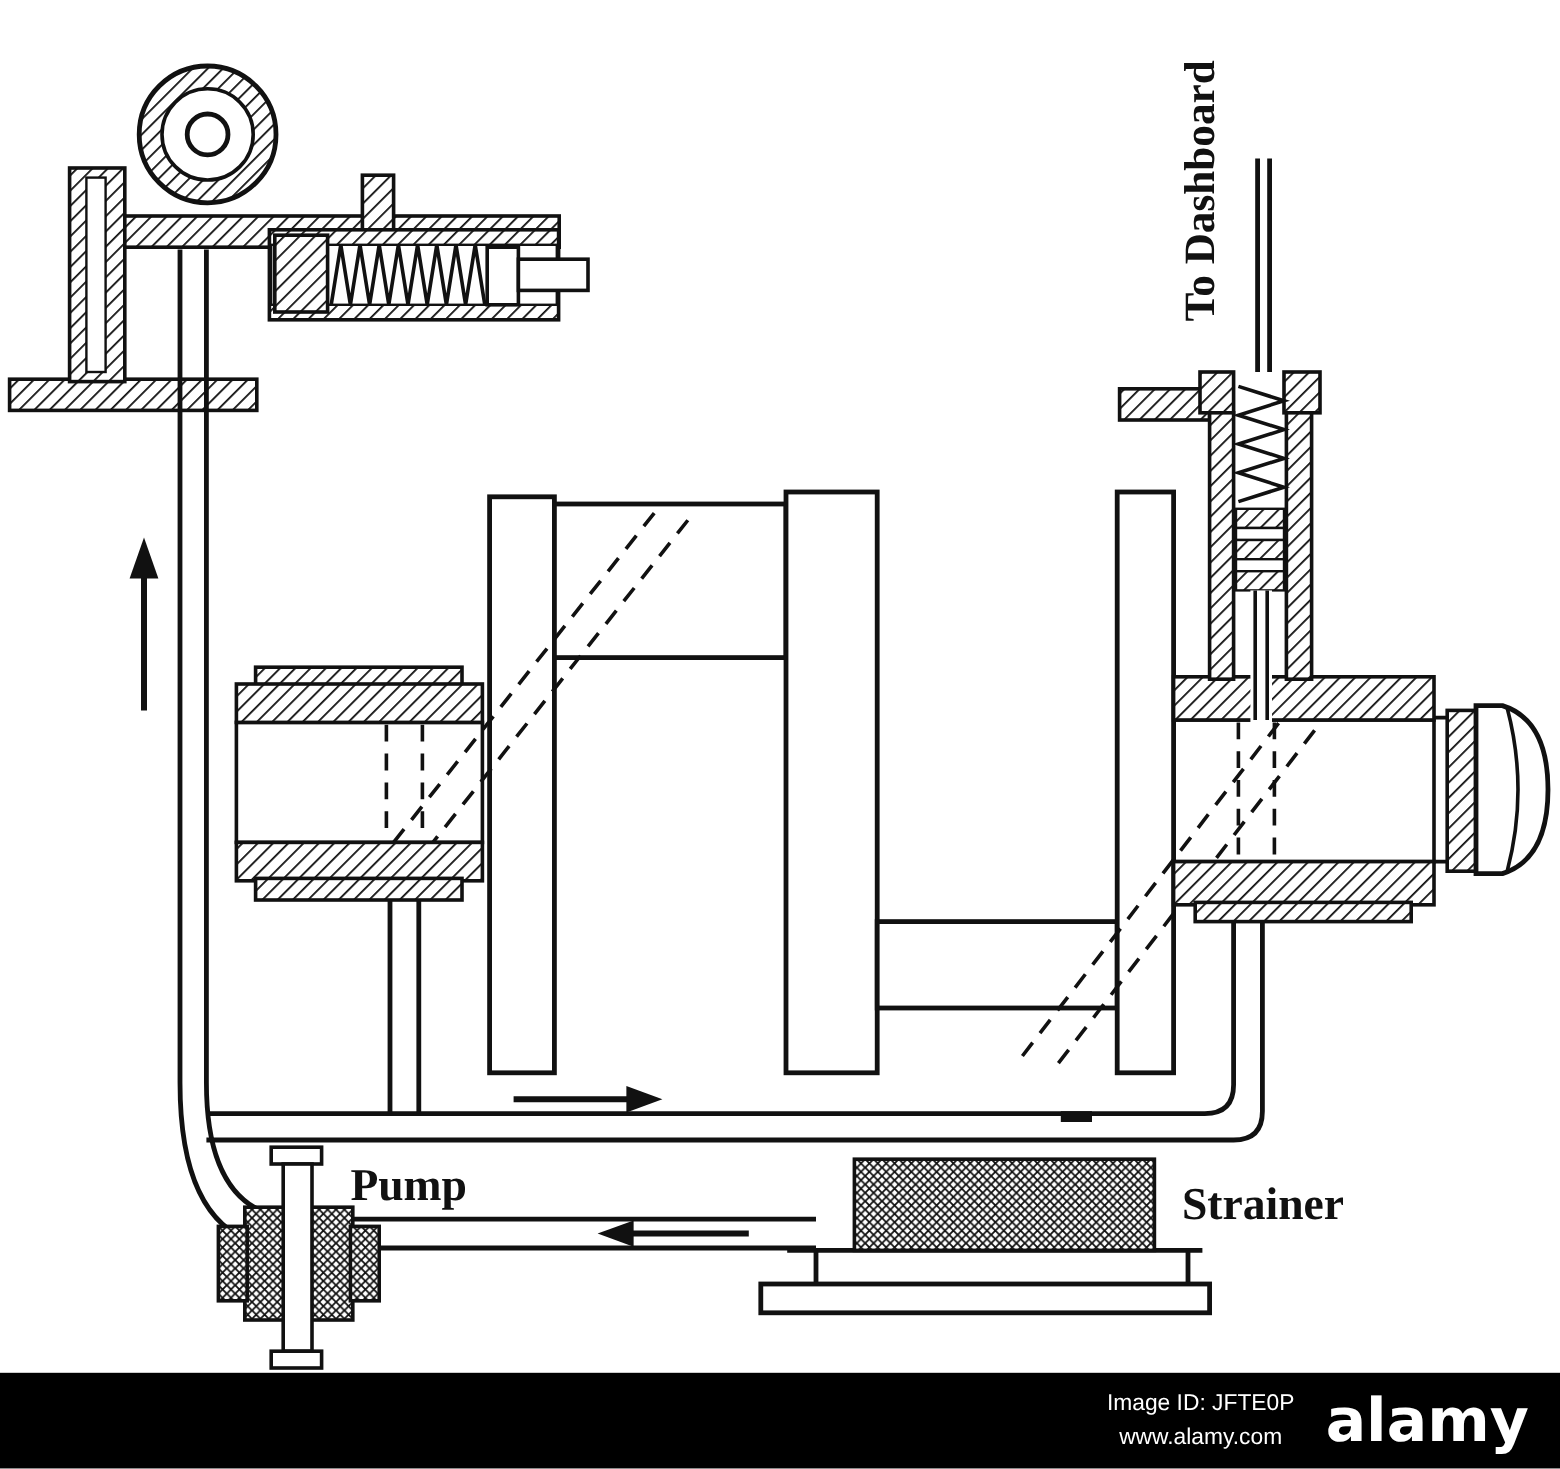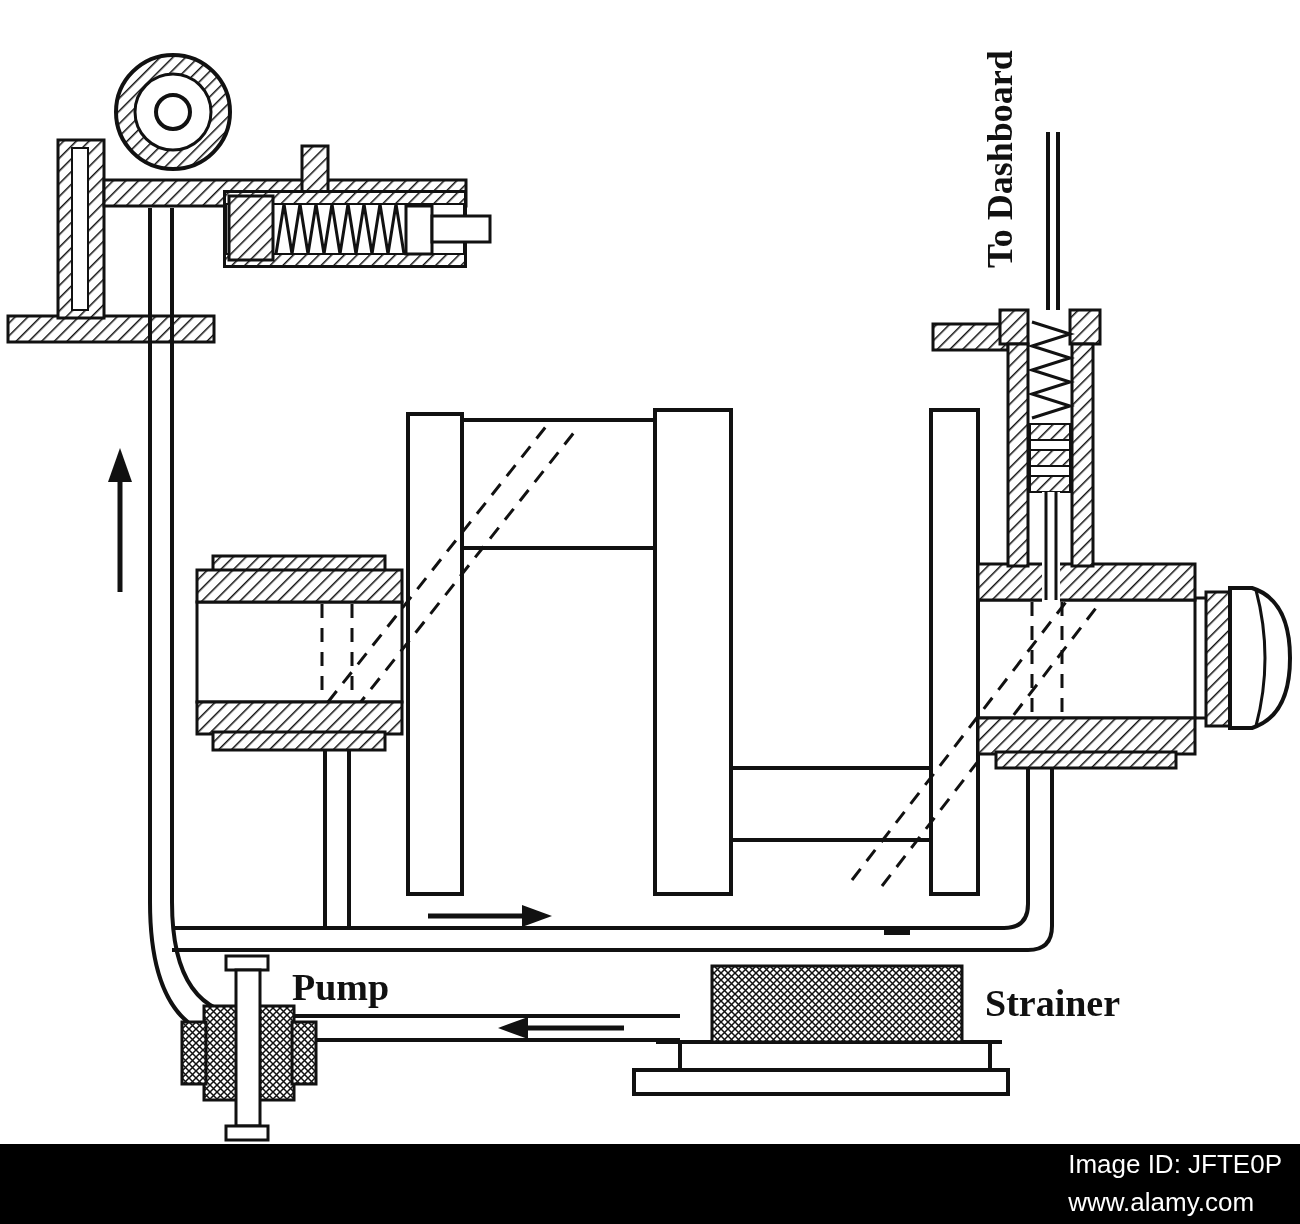--- a/index.html
+++ b/index.html
@@ -3,21 +3,21 @@
 <meta charset="utf-8">
 <style>
   html,body{margin:0;padding:0;background:#fff;}
   .page{width:1300px;height:1224px;position:relative;background:#fff;overflow:hidden;
         font-family:"Liberation Sans",sans-serif;}
   .drawing{display:block;}
   .figure-label{font-family:"Liberation Serif",serif;font-weight:bold;fill:#111;}
   .footer{position:absolute;left:0;bottom:0;width:1300px;height:80px;background:#000;
           display:flex;align-items:center;justify-content:flex-end;gap:26px;
           padding-right:18px;box-sizing:border-box;}
-  .footer-id{color:#fff;text-align:left;font-size:26px;line-height:1.45;
+  .footer-id{color:#fff;text-align:center;font-size:19px;line-height:1.45;
              font-family:"Liberation Sans",sans-serif;}
   .footer-logo{color:#fff;font-size:50px;font-weight:bold;letter-spacing:0px;
                font-family:"DejaVu Sans",sans-serif;padding-right:8px;}
 </style>
 </head>
 <body>
 
 <div class="page">
 
 <svg class="drawing" width="1300" height="1144" viewBox="0 0 1300 1144" xmlns="http://www.w3.org/2000/svg">
@@ -153,15 +153,16 @@
     <line x1="624" y1="1028" x2="526" y2="1028" stroke="#111" stroke-width="5"></line>
     <polygon points="498,1028 528,1017 528,1039" fill="#111"></polygon>
   </g>
 </svg>
 
 <div class="footer">
   <div class="footer-id">
     <div>Image ID: JFTE0P</div>
     <div>www.alamy.com</div>
   </div>
+  <div class="footer-logo">alamy</div>
 </div>
 
 </div>
 
 </body></html>

